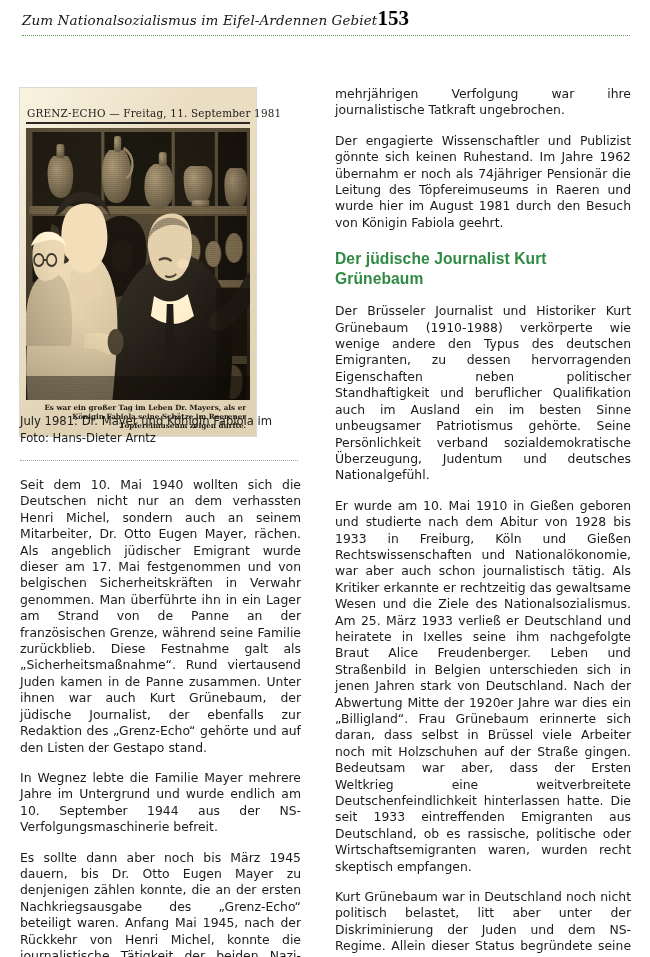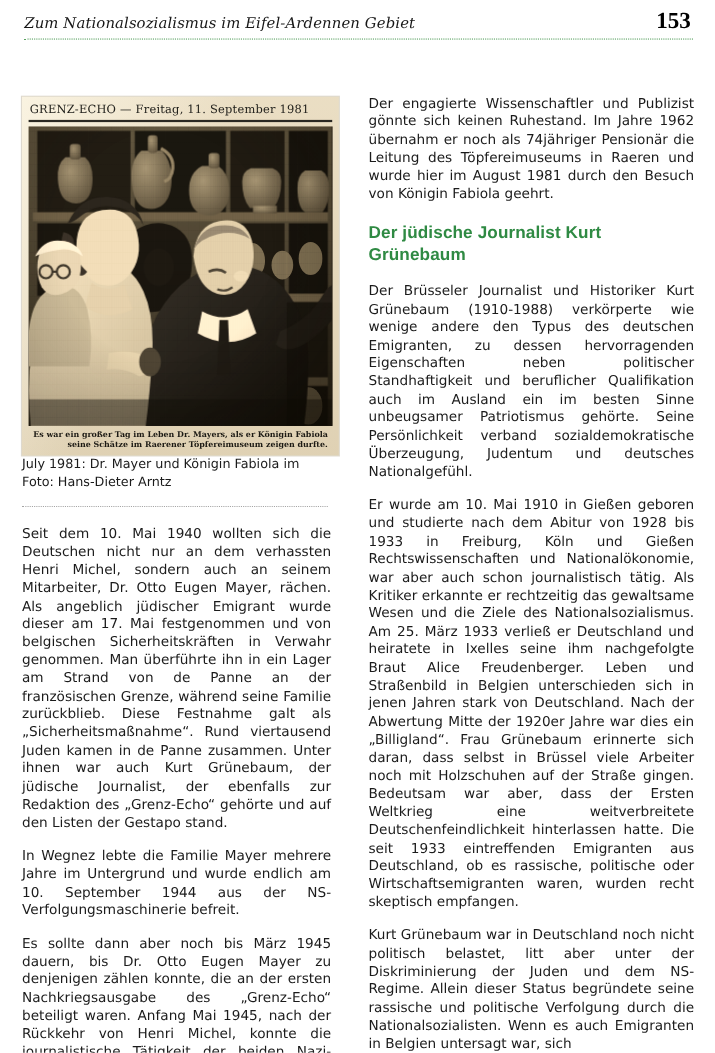--- a/index.html
+++ b/index.html
@@ -25,22 +25,20 @@
   }
 
   
   .runhead {
     position: absolute;
     left: 22px;
     top: 8px;
     width: 606px;
     display: flex;
     align-items: baseline;
-    justify-content: space-between;
-    gap: 44px;
   }
   .runhead-title {
     font-family: "DejaVu Serif", serif;
     font-style: italic;
     font-size: 13.5px;
     letter-spacing: .1px;
     color: #161616;
     white-space: nowrap;
   }
   .runhead-folio {
@@ -97,26 +95,26 @@
     margin: 18px 0 14px 0;
     line-height: 20px;
     letter-spacing: .1px;
   }
 
   
   .clipping {
     position: absolute;
     left: 20px;
     top: 88px;
-    width: 288px;
+    width: 236px;
     background: #ece0c6;
     background-image:
       linear-gradient(115deg, rgba(255,250,235,.75) 0%, rgba(232,220,195,0) 45%),
       linear-gradient(0deg, rgba(200,182,146,.35), rgba(200,182,146,.05));
-    padding: 5px 6px 4px 6px;
+    padding: 18px 6px 4px 6px;
     box-sizing: border-box;
     box-shadow: 0 0 0 1px rgba(160,146,115,.35);
   }
   .clip-masthead {
     font-family: "DejaVu Serif", serif;
     font-size: 10.4px;
     color: #22211c;
     letter-spacing: .2px;
     padding: 1px 1px 3px 1px;
     white-space: nowrap;
@@ -308,20 +306,21 @@
 
   <div class="rule-dotted rule-col-left"></div>
 
   <div class="col col-left" style="top:477px;">
     <p class="body">Seit dem 10. Mai 1940 wollten sich die Deutschen nicht nur an dem verhassten Henri Michel, sondern auch an seinem Mitarbeiter, Dr. Otto Eugen Mayer, rächen. Als angeblich jüdischer Emigrant wurde dieser am 17. Mai festgenommen und von belgischen Sicherheitskräften in Verwahr genommen. Man überführte ihn in ein Lager am Strand von de Panne an der französischen Grenze, während seine Familie zurückblieb. Diese Festnahme galt als „Sicherheitsmaßnahme“. Rund viertausend Juden kamen in de Panne zusammen. Unter ihnen war auch Kurt Grünebaum, der jüdische Journalist, der ebenfalls zur Redaktion des „Grenz-Echo“ gehörte und auf den Listen der Gestapo stand.</p>
     <p class="body">In Wegnez lebte die Familie Mayer mehrere Jahre im Untergrund und wurde endlich am 10. September 1944 aus der NS-Verfolgungsmaschinerie befreit.</p>
     <p class="body">Es sollte dann aber noch bis März 1945 dauern, bis Dr. Otto Eugen Mayer zu denjenigen zählen konnte, die an der ersten Nachkriegsausgabe des „Grenz-Echo“ beteiligt waren. Anfang Mai 1945, nach der Rückkehr von Henri Michel, konnte die journalistische Tätigkeit der beiden Nazi-Gegner gemeinsam fortgesetzt werden. Trotz ihrer Flucht und der</p>
   </div>
 
   <div class="col col-right">
+    <p class="body">mehrjährigen Verfolgung war ihre journalistische Tatkraft ungebrochen.</p>
     <p class="body">Der engagierte Wissenschaftler und Publizist gönnte sich keinen Ruhestand. Im Jahre 1962 übernahm er noch als 74jähriger Pensionär die Leitung des Töpfereimuseums in Raeren und wurde hier im August 1981 durch den Besuch von Königin Fabiola geehrt.</p>
     <h2 class="section-heading">Der jüdische Journalist Kurt Grünebaum</h2>
     <p class="body">Der Brüsseler Journalist und Historiker Kurt Grünebaum (1910-1988) verkörperte wie wenige andere den Typus des deutschen Emigranten, zu dessen hervorragenden Eigenschaften neben politischer Standhaftigkeit und beruflicher Qualifikation auch im Ausland ein im besten Sinne unbeugsamer Patriotismus gehörte. Seine Persönlichkeit verband sozialdemokratische Überzeugung, Judentum und deutsches Nationalgefühl.</p>
     <p class="body">Er wurde am 10. Mai 1910 in Gießen geboren und studierte nach dem Abitur von 1928 bis 1933 in Freiburg, Köln und Gießen Rechtswissenschaften und Nationalökonomie, war aber auch schon journalistisch tätig. Als Kritiker erkannte er rechtzeitig das gewaltsame Wesen und die Ziele des Nationalsozialismus. Am 25. März 1933 verließ er Deutschland und heiratete in Ixelles seine ihm nachgefolgte Braut Alice Freudenberger. Leben und Straßenbild in Belgien unterschieden sich in jenen Jahren stark von Deutschland. Nach der Abwertung Mitte der 1920er Jahre war dies ein „Billigland“. Frau Grünebaum erinnerte sich daran, dass selbst in Brüssel viele Arbeiter noch mit Holzschuhen auf der Straße gingen. Bedeutsam war aber, dass der Ersten Weltkrieg eine weitverbreitete Deutschenfeindlichkeit hinterlassen hatte. Die seit 1933 eintreffenden Emigranten aus Deutschland, ob es rassische, politische oder Wirtschaftsemigranten waren, wurden recht skeptisch empfangen.</p>
     <p class="body">Kurt Grünebaum war in Deutschland noch nicht politisch belastet, litt aber unter der Diskriminierung der Juden und dem NS-Regime. Allein dieser Status begründete seine rassische und politische Verfolgung durch die Nationalsozialisten. Wenn es auch Emigranten in Belgien untersagt war, sich</p>
   </div>
 
 </div>
 
 </body></html>

